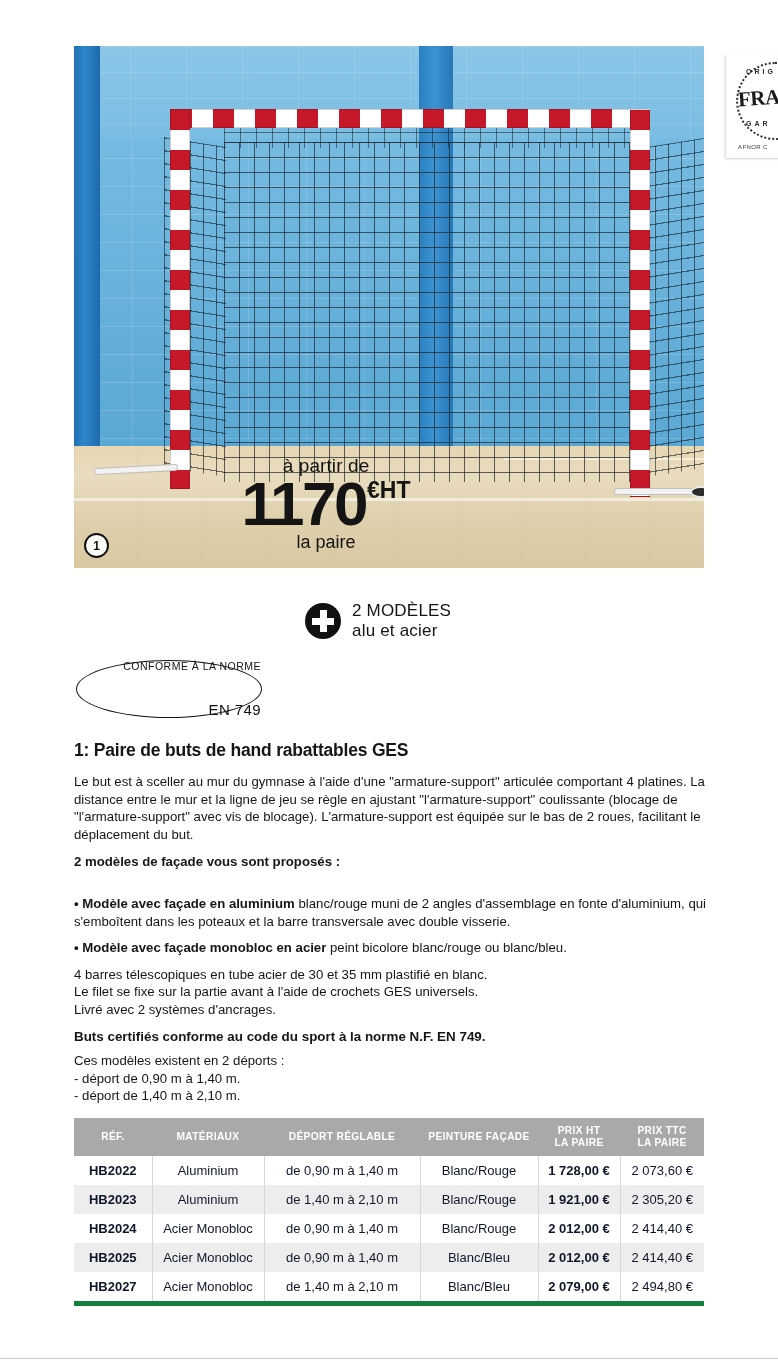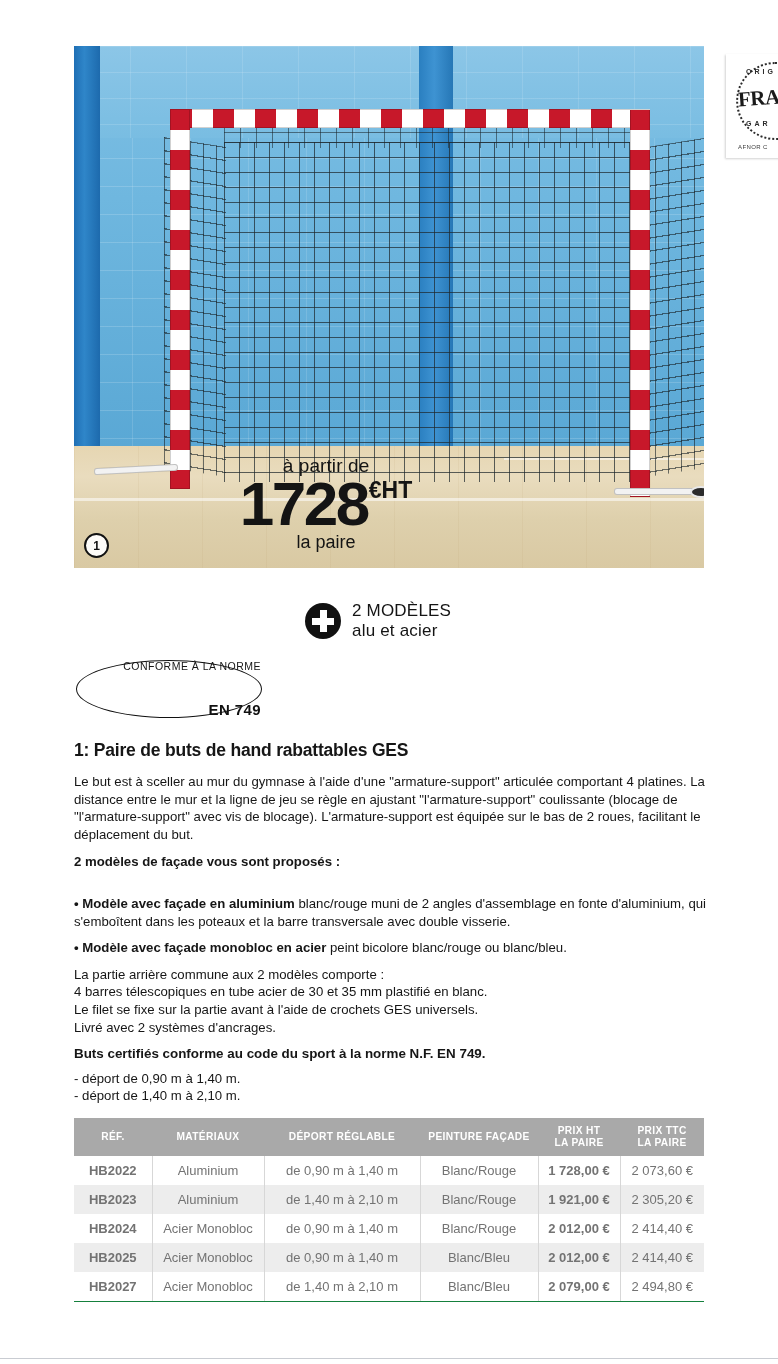--- a/index.html
+++ b/index.html
@@ -194,21 +194,21 @@
 
   
   #norm-badge {
     position: absolute; left: 76px; top: 660px;
     width: 186px; height: 58px;
     border: 1.6px solid #111; border-radius: 50%;
     display: flex; flex-direction: column;
     align-items: flex-end; justify-content: center; gap: 28px;
   }
   #norm-badge-line1 { font-size: 10.5px; letter-spacing: .5px; color:#161616; }
-  #norm-badge-line2 { font-size: 15px; font-weight: bold; letter-spacing: .4px; margin-top: 1px; color:#111; }
+  #norm-badge-line2 { font-size: 15px; font-weight: normal; letter-spacing: .4px; margin-top: 1px; color:#111; }
 
   
   #copy {
     position: absolute;
     left: 74px; top: 740px;
     width: 634px;
     color: #161616;
   }
   #copy h1 {
     margin: 0 0 12px 0;
@@ -250,29 +250,29 @@
     text-align: center;
     vertical-align: middle;
     border: none;
   }
   #price-table thead th .th2 { display:block; }
   #price-table tbody td {
     text-align: center;
     padding: 7px 3px;
     background: #ffffff;
     border-right: 1px solid #d7d7d7;
-    color: #737373;
+    color: #0f172a;
     font-size: 13px;
     white-space: nowrap;
   }
   #price-table tbody tr:nth-child(even) td { background: #ededed; }
   #price-table tbody td:last-child { border-right: none; }
   #price-table tbody td.ref { font-weight: bold; }
   #price-table tbody td.ht { font-weight: bold; }
-  #price-table tbody tr:last-child td { border-bottom: 1px solid #15803d; }
+  #price-table tbody tr:last-child td { border-bottom: 5px solid #15803d; }
 
   .col-ref   { width: 78px; }
   .col-mat   { width: 112px; }
   .col-dep   { width: 156px; }
   .col-pein  { width: 118px; }
   .col-ht    { width: 82px; }
   .col-ttc   { width: 84px; }
 </style>
 </head>
 <body>
@@ -295,21 +295,21 @@
   <div class="goal-post" style="left:96px;top:63px;height:380px;"></div>
   <div class="goal-post" style="left:556px;top:63px;height:388px;"></div>
 
   <div class="goal-base" style="left:540px;top:442px;width:120px;"></div>
   <div class="goal-wheel" style="left:616px;top:440px;"></div>
   <div class="goal-base" style="left:20px;top:420px;width:84px;transform:rotate(-3deg);"></div>
 
   <div id="price-block" style="left:122px;top:410px;">
     <div id="price-from">à partir de</div>
     <div id="price-main-row">
-      <span id="price-amount">1728</span>
+      <span id="price-amount">1170</span>
       <span id="price-unit">€HT</span>
     </div>
     <div id="price-per">la paire</div>
   </div>
 </div>
 
 <div id="france-badge">
   <div class="fb-ring"></div>
   <div class="fb-arc-top">ORIG</div>
   <div class="fb-main">FRA</div>
@@ -341,29 +341,29 @@
 
   <p class="bullet">
     <b>• Modèle avec façade en aluminium</b><span> blanc/rouge muni de 2 angles d'assemblage en fonte d'aluminium, qui s'emboîtent dans les poteaux et la barre transversale avec double visserie.</span>
   </p>
 
   <p class="bullet">
     <b>• Modèle avec façade monobloc en acier</b><span> peint bicolore blanc/rouge ou blanc/bleu.</span>
   </p>
 
   <div class="nowrap-lines">
-    <div>La partie arrière commune aux 2 modèles comporte :</div>
     <div>4 barres télescopiques en tube acier de 30 et 35 mm plastifié en blanc.</div>
     <div>Le filet se fixe sur la partie avant à l'aide de crochets GES universels.</div>
     <div>Livré avec 2 systèmes d'ancrages.</div>
   </div>
 
   <p class="certline">Buts certifiés conforme au code du sport à la norme N.F. EN 749.</p>
 
   <div class="nowrap-lines">
+    <div>Ces modèles existent en 2 déports :</div>
     <div>- déport de 0,90 m à 1,40 m.</div>
     <div>- déport de 1,40 m à 2,10 m.</div>
   </div>
 </div>
 
 <table id="price-table">
   <thead>
     <tr>
       <th class="col-ref">
         <span>RÉF.</span>

